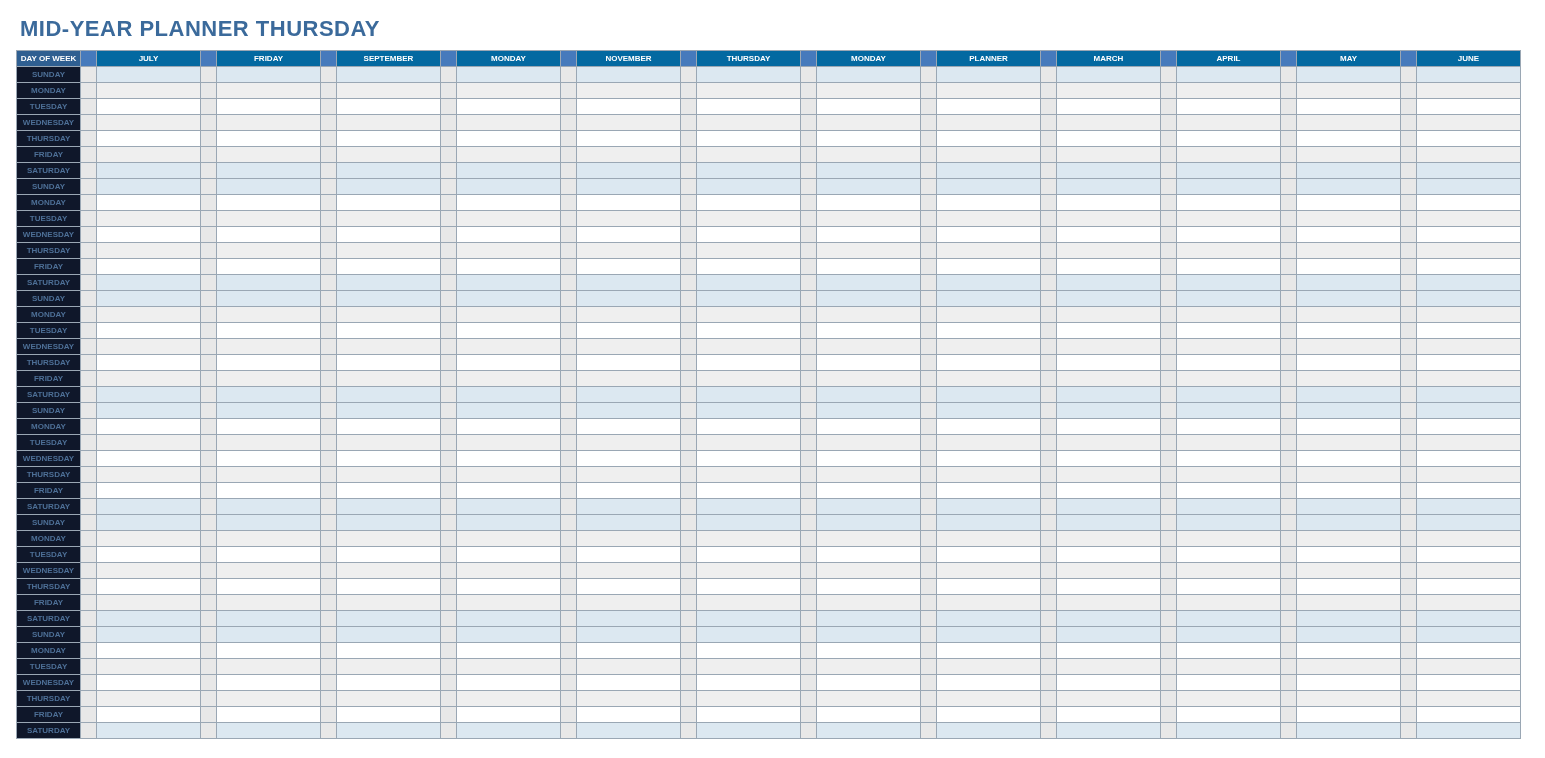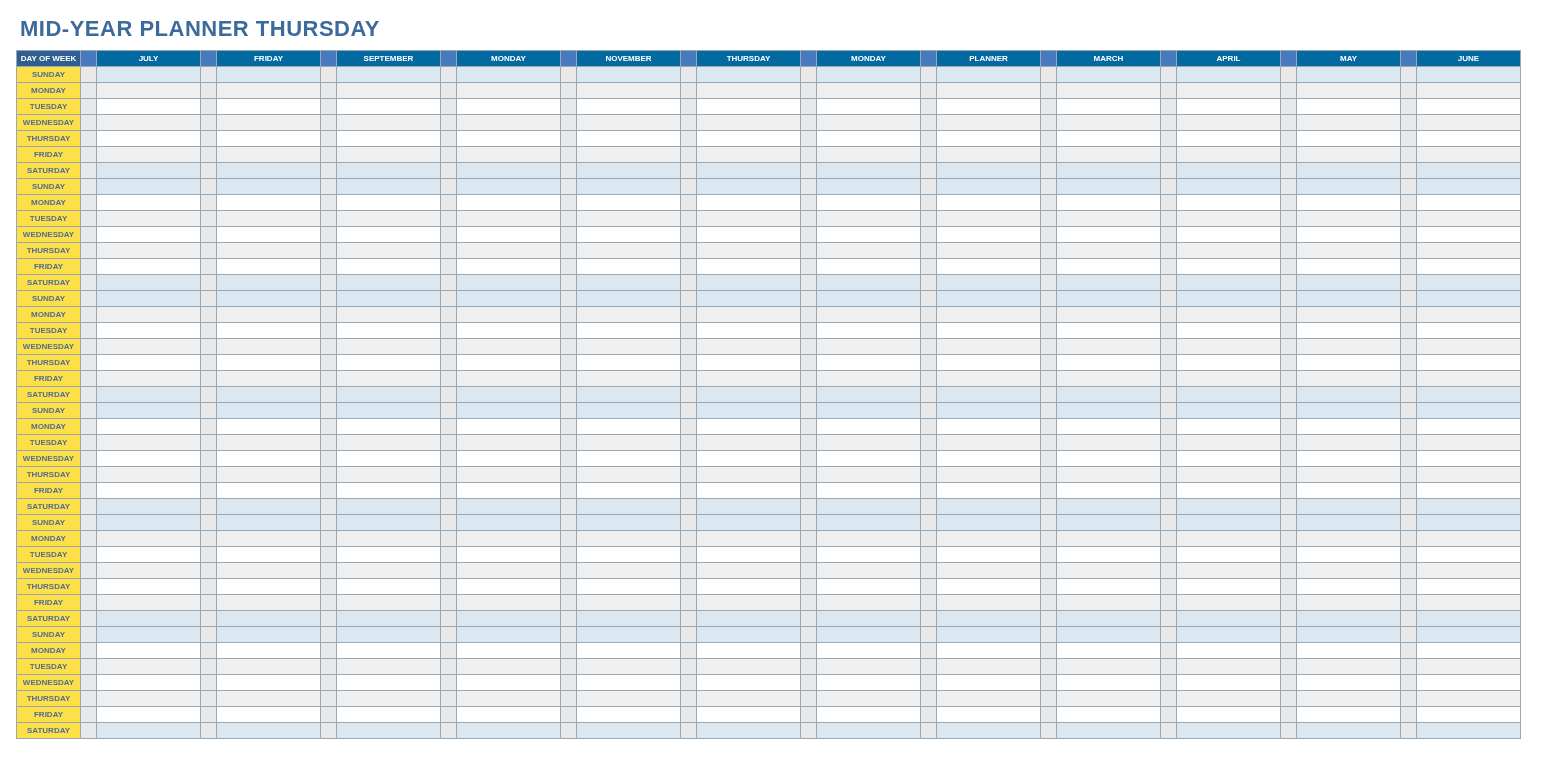--- a/index.html
+++ b/index.html
@@ -46,21 +46,21 @@
     color: #ffffff;
     width: 104px;
     font-size: 9px;
   }
   th.hdr-gap {
     background: #467abc;
     width: 16px;
   }
   
   td.day-label {
-    background: #fde047;
+    background: #0f172a;
     color: #4d6f96;
     font-size: 7px;
     font-weight: 700;
   }
   td.gap {
     background: #e8e8e8;
     width: 16px;
   }
   td.cell-weekend { background: #dce8f1; }
   td.cell-weekday-odd { background: #efefef; }

